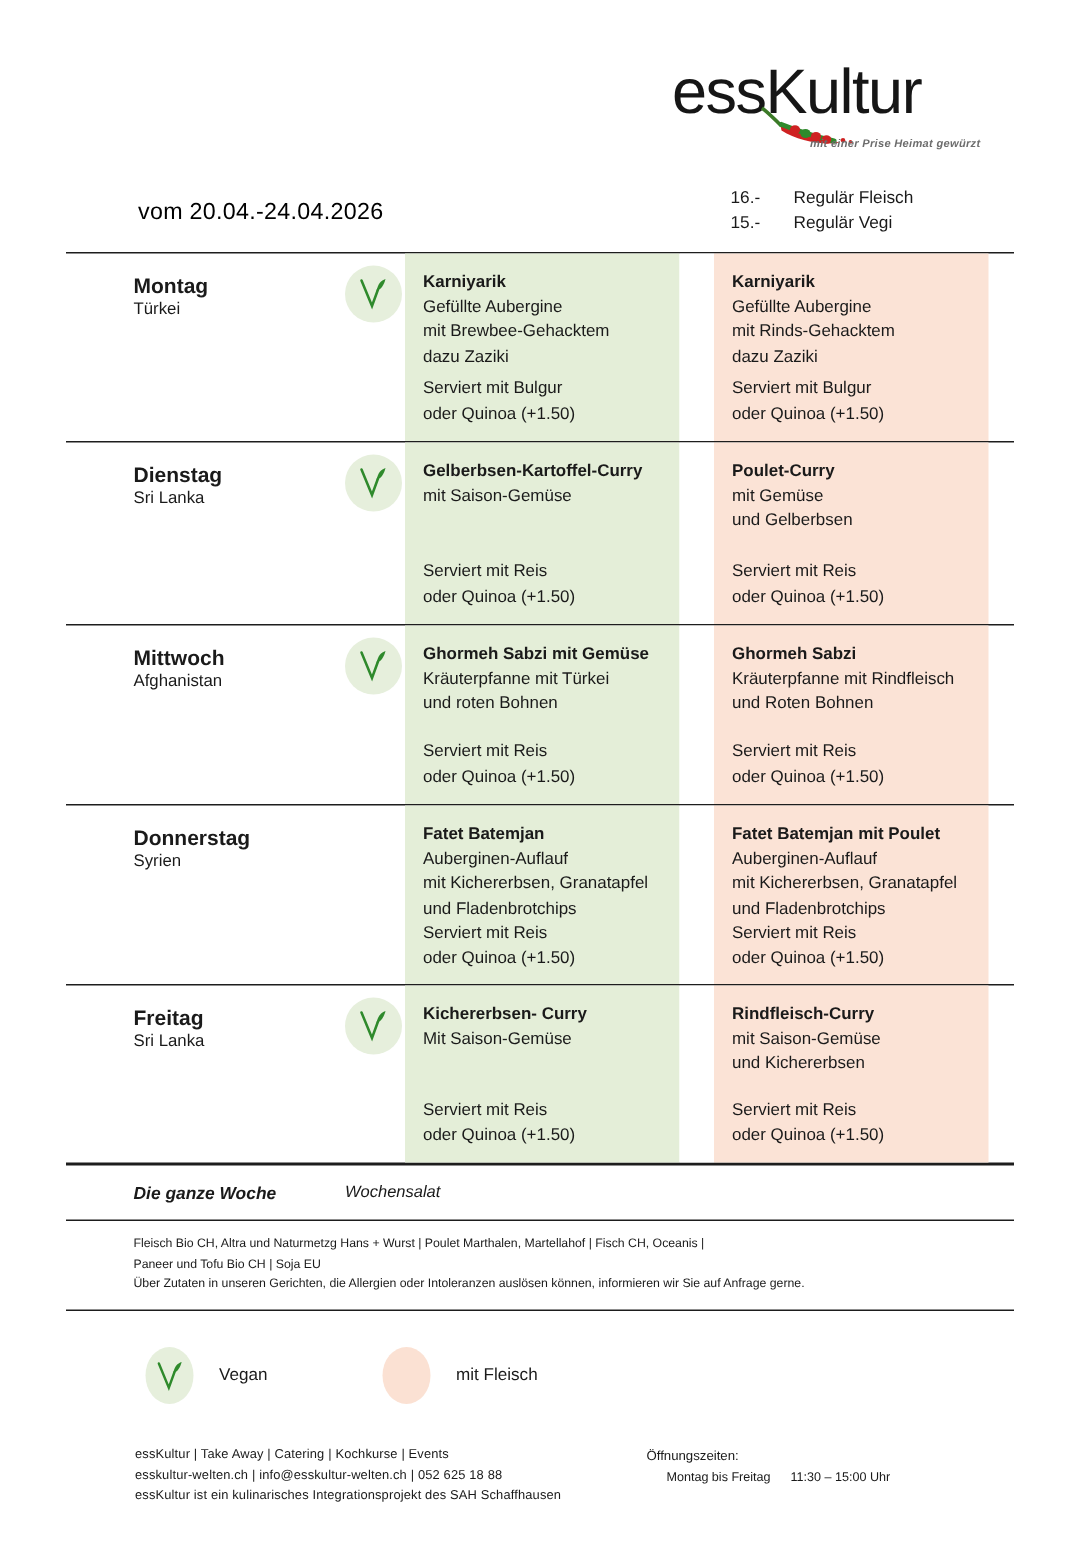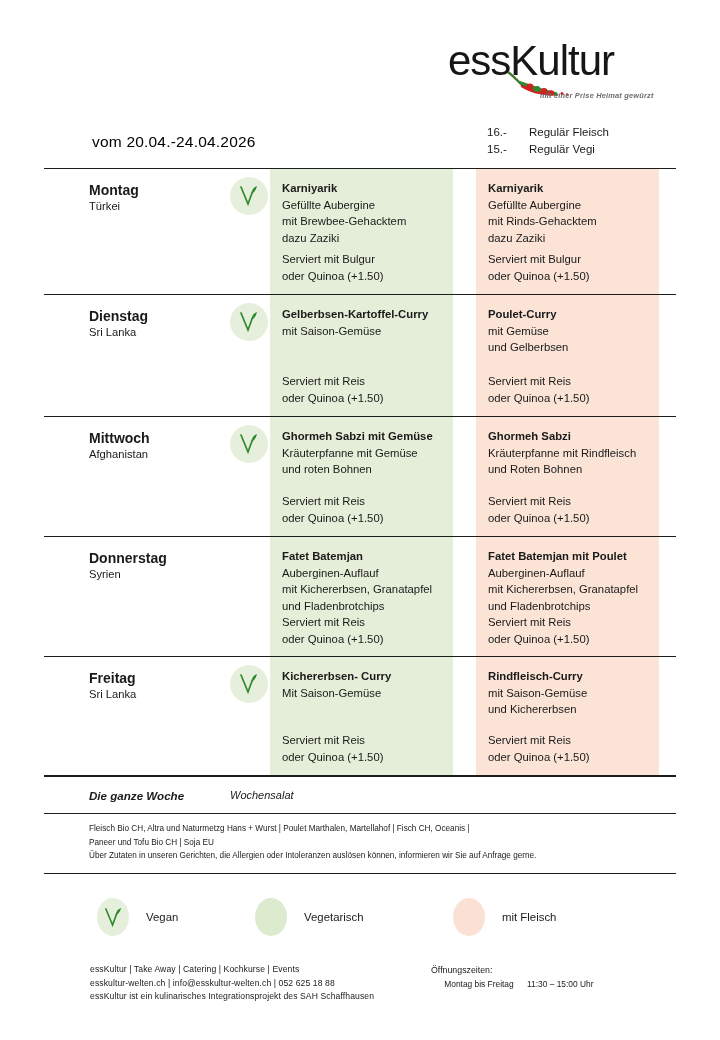--- a/index.html
+++ b/index.html
@@ -214,21 +214,21 @@
         <div class="leaf-badge">
           <svg width="20" height="22" viewBox="0 0 20 22">
             <path d="M2 2 L9 19 L13 8" stroke="#2f8a2c" stroke-width="1.7" fill="none" stroke-linecap="round"></path>
             <path d="M12 9 C13 4 15 2 18 1 C17 5 15 8 12 9 Z" fill="#2f8a2c"></path>
           </svg>
         </div>
       </div>
       <div class="col-veg">
         <div class="cell-inner">
           <div class="dish-title">Ghormeh Sabzi mit Gemüse</div>
-          <div class="dish-line">Kräuterpfanne mit Gemüse</div>
+          <div class="dish-line">Kräuterpfanne mit Türkei</div>
           <div class="dish-line">und roten Bohnen</div>
           <div class="serve-block">
             <div class="dish-serve">Serviert mit Reis</div>
             <div class="dish-serve">oder Quinoa (+1.50)</div>
           </div>
         </div>
       </div>
       <div class="col-gap"></div>
       <div class="col-meat">
         <div class="cell-inner">
@@ -328,24 +328,20 @@
   <div class="legend">
     <div class="legend-item i1">
       <div class="lg-circle lg-vegan">
         <svg width="19" height="21" viewBox="0 0 20 22">
           <path d="M2 2 L9 19 L13 8" stroke="#2f8a2c" stroke-width="1.7" fill="none" stroke-linecap="round"></path>
           <path d="M12 9 C13 4 15 2 18 1 C17 5 15 8 12 9 Z" fill="#2f8a2c"></path>
         </svg>
       </div>
       <div class="lg-text">Vegan</div>
     </div>
-    <div class="legend-item i2">
-      <div class="lg-circle lg-vegi"></div>
-      <div class="lg-text">Vegetarisch</div>
-    </div>
     <div class="legend-item i3">
       <div class="lg-circle lg-meat"></div>
       <div class="lg-text">mit Fleisch</div>
     </div>
   </div>
 
   <div class="footer-left">
     <div>essKultur | Take Away | Catering | Kochkurse | Events</div>
     <div>esskultur-welten.ch | info@esskultur-welten.ch | 052 625 18 88</div>
     <div>essKultur ist ein kulinarisches Integrationsprojekt des SAH Schaffhausen</div>

